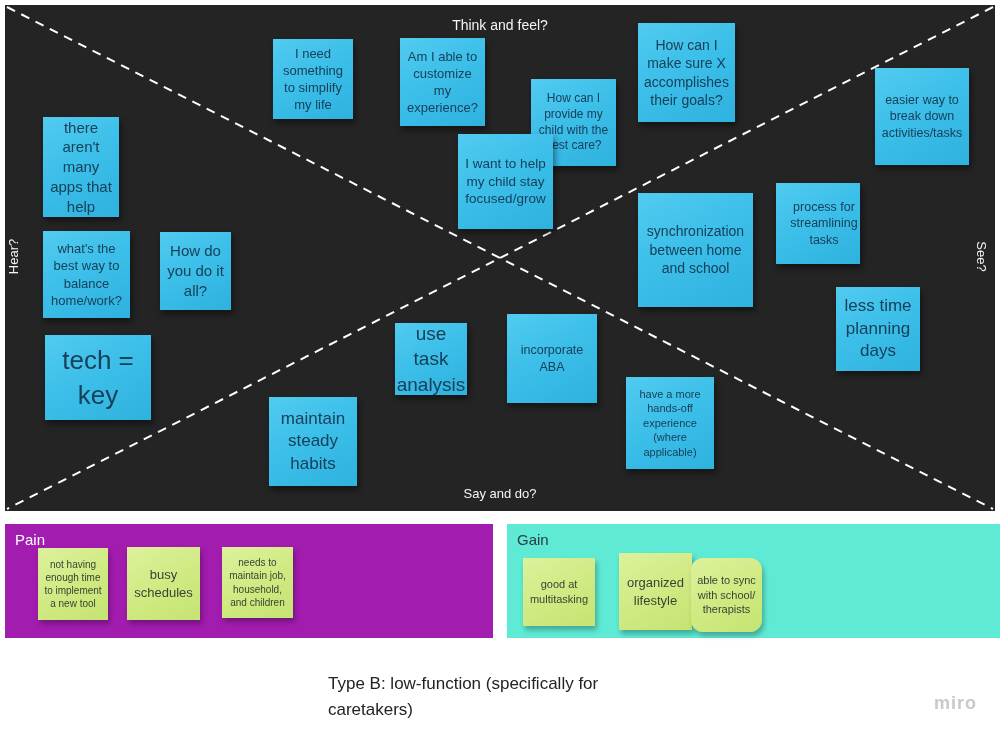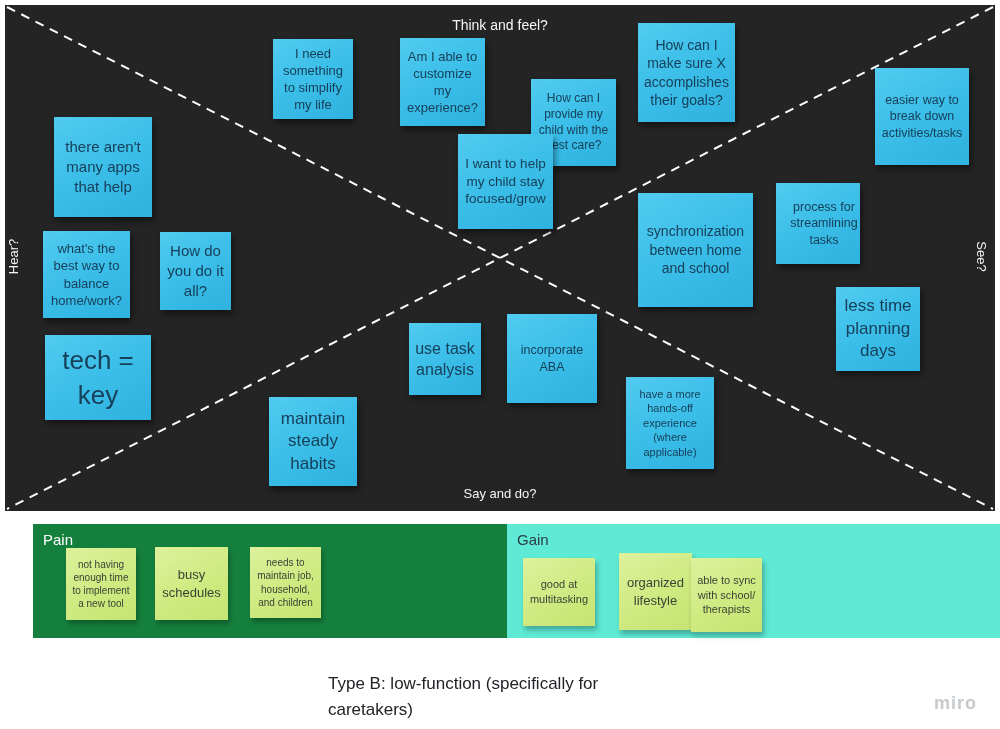--- a/index.html
+++ b/index.html
@@ -31,21 +31,21 @@
     box-shadow: 2px 4px 6px rgba(0,0,0,0.45);
   }
   .note.green {
     background: linear-gradient(150deg, #ddf19c 0%, #cfea81 55%, #c5e472 100%);
     color: #3a4235;
     box-shadow: 2px 4px 5px rgba(0,0,0,0.28);
   }
 
   
   .panel { position: absolute; top: 524px; height: 114px; }
-  .panel.pain { left: 5px;  width: 488px; background: #15803d; margin-left: 28px; }
+  .panel.pain { left: 5px;  width: 488px; background: #a21caf; }
   .panel.gain { left: 507px; width: 580px; background: #5eead4; }
   .panel-label { position: absolute; left: 10px; top: 7px; font-size: 15px; }
   .panel.pain .panel-label { color: #ffffff; }
   .panel.gain .panel-label { color: #2e3a47; }
 
   .caption {
     position: absolute; left: 328px; top: 671px; width: 310px;
     font-size: 17px; line-height: 1.55; color: #212327;
   }
   .watermark {
@@ -76,21 +76,21 @@
       </div>
       <div class="note blue" style="left: 526px; top: 34px; width: 85px; height: 87px; font-size: 12px; margin-top: 40px;">
         <span>How can I provide my child with the best care?</span>
       </div>
       <div class="note blue" style="left: 633px; top: 18px; width: 97px; height: 99px; font-size: 14px;">
         <span>How can I make sure X accomplishes their goals?</span>
       </div>
       <div class="note blue" style="left: 870px; top: 63px; width: 94px; height: 97px; font-size: 12.5px;">
         <span>easier way to break down activities/tasks</span>
       </div>
-      <div class="note blue" style="left: 49px; top: 112px; width: 98px; height: 100px; font-size: 15px;">
+      <div class="note blue" style="left: 38px; top: 112px; width: 76px; height: 100px; font-size: 15px;">
         <span>there aren't many apps that help</span>
       </div>
       <div class="note blue" style="left: 453px; top: 129px; width: 95px; height: 95px; font-size: 13.5px;">
         <span>I want to help my child stay focused/grow</span>
       </div>
       <div class="note blue" style="left: 38px; top: 226px; width: 87px; height: 87px; font-size: 13px;">
         <span>what's the best way to balance home/work?</span>
       </div>
       <div class="note blue" style="left: 155px; top: 227px; width: 71px; height: 78px; font-size: 15px;">
         <span>How do you do it all?</span>
@@ -100,21 +100,21 @@
       </div>
       <div class="note blue" style="left: 771px; top: 178px; width: 84px; height: 81px; font-size: 12.5px; padding-left: 16px;">
         <span>process for streamlining tasks</span>
       </div>
       <div class="note blue" style="left: 831px; top: 282px; width: 84px; height: 84px; font-size: 17px;">
         <span>less time planning days</span>
       </div>
       <div class="note blue" style="left: 40px; top: 330px; width: 106px; height: 85px; font-size: 26px;">
         <span>tech = key</span>
       </div>
-      <div class="note blue" style="left: 404px; top: 318px; width: 72px; height: 72px; font-size: 16px;">
+      <div class="note blue" style="left: 390px; top: 318px; width: 72px; height: 72px; font-size: 19px;">
         <span>use task analysis</span>
       </div>
       <div class="note blue" style="left: 502px; top: 309px; width: 90px; height: 89px; font-size: 12.5px;">
         <span>incorporate ABA</span>
       </div>
       <div class="note blue" style="left: 264px; top: 392px; width: 88px; height: 89px; font-size: 17px;">
         <span>maintain steady habits</span>
       </div>
       <div class="note blue" style="left: 621px; top: 372px; width: 88px; height: 92px; font-size: 11px;">
         <span>have a more hands-off experience (where applicable)</span>
@@ -139,20 +139,20 @@
 
 <div class="panel gain">
   <div class="panel-label">Gain</div>
   <div id="gain-notes">
       <div class="note green" style="left: 16px; top: 34px; width: 72px; height: 68px; font-size: 11px;">
         <span>good at multitasking</span>
       </div>
       <div class="note green" style="left: 97px; top: 29px; width: 73px; height: 77px; font-size: 13px; margin-left: 15px;">
         <span>organized lifestyle</span>
       </div>
-      <div class="note green" style="left: 184px; top: 34px; width: 71px; height: 74px; font-size: 11px;">
+      <div class="note green" style="left: 184px; top: 34px; width: 71px; height: 74px; font-size: 11px; border-radius: 12px;">
         <span>able to sync with school/ therapists</span>
       </div>
     </div>
 </div>
 
 <div class="caption">Type B: low-function (specifically for caretakers)</div>
 <div class="watermark">miro</div>
 
 </body></html>

